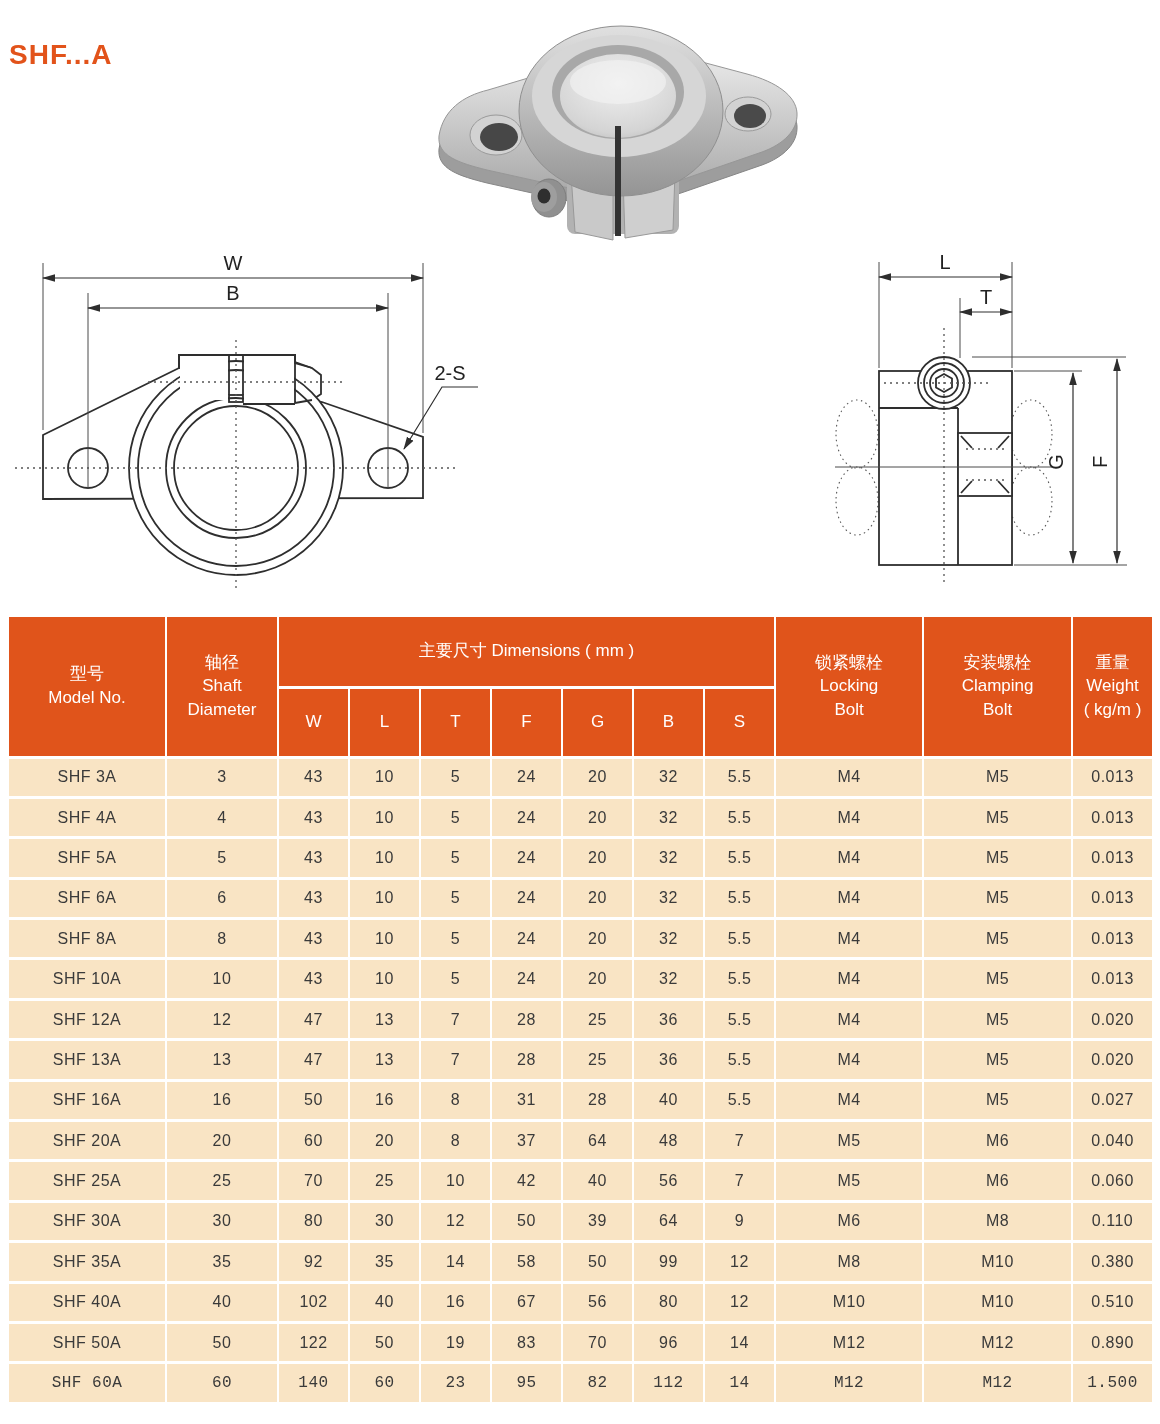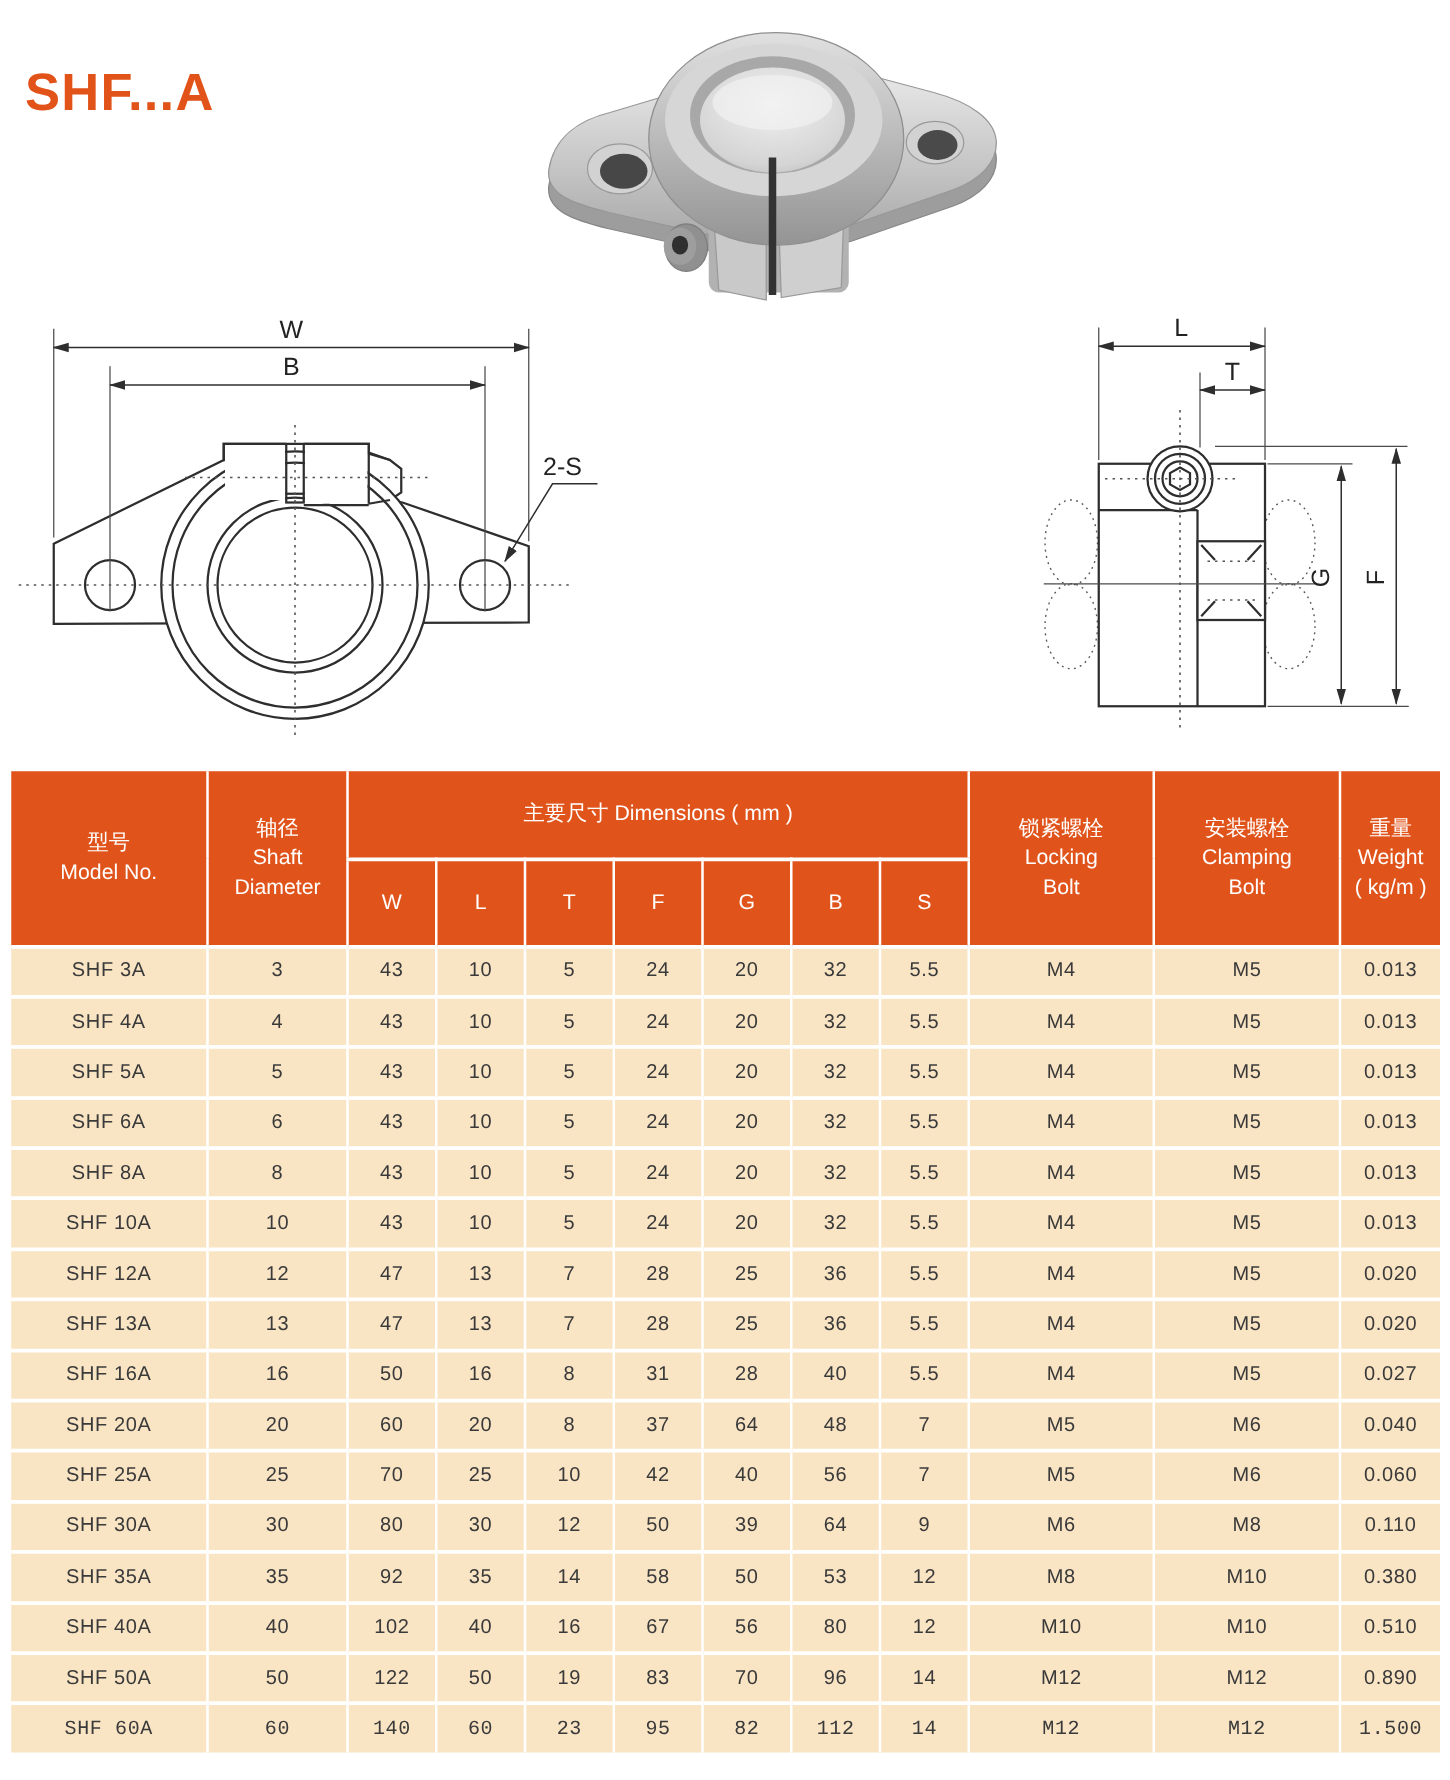--- a/index.html
+++ b/index.html
@@ -1,22 +1,22 @@
 <!DOCTYPE html>
 <html><head>
 <meta charset="utf-8">
 <style>
   html,body{margin:0;padding:0;}
   body{
     width:1160px;height:1424px;position:relative;background:#fff;
     font-family:"Liberation Sans",sans-serif;overflow:hidden;
   }
   .page-title{
-    position:absolute;left:8px;top:38px;margin:12px;
-    font-size:42px;font-weight:bold;color:#e2531a;letter-spacing:1px;
+    position:absolute;left:8px;top:38px;margin:1px;
+    font-size:28px;font-weight:bold;color:#e2531a;letter-spacing:1px;
   }
   svg.drawing{position:absolute;}
   #photo-svg{left:433px;top:16px;}
   #front-svg{left:10px;top:240px;}
   #side-svg{left:820px;top:240px;}
 
   table.spec{
     position:absolute;left:9px;top:617px;width:1143px;
     border-collapse:collapse;table-layout:fixed;
   }
@@ -416,21 +416,21 @@
         <td>0.110</td>
       </tr>
       <tr>
         <td>SHF 35A</td>
         <td>35</td>
         <td>92</td>
         <td>35</td>
         <td>14</td>
         <td>58</td>
         <td>50</td>
-        <td>53</td>
+        <td>99</td>
         <td>12</td>
         <td>M8</td>
         <td>M10</td>
         <td>0.380</td>
       </tr>
       <tr>
         <td>SHF 40A</td>
         <td>40</td>
         <td>102</td>
         <td>40</td>

